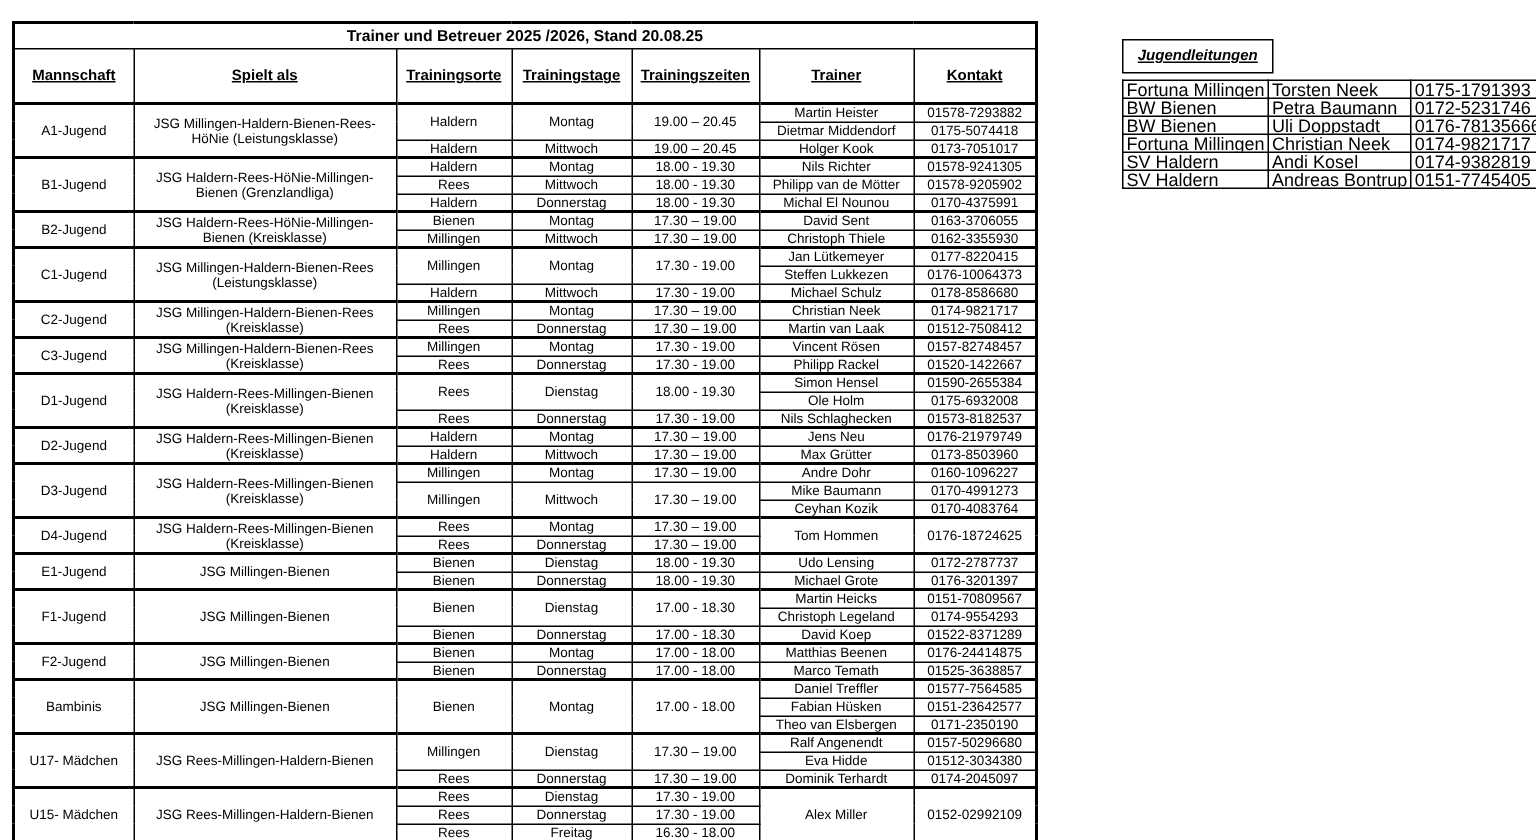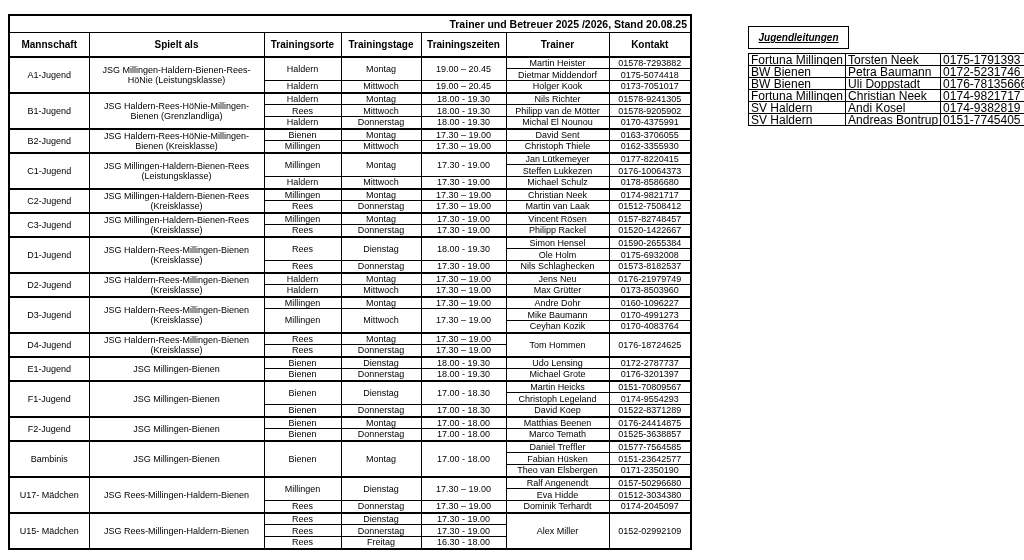--- a/index.html
+++ b/index.html
@@ -6,26 +6,26 @@
   html,body { width:1024px; height:560px; background:#fff; }
   body { font-family:"Liberation Sans", sans-serif; color:#000; position:relative; overflow:hidden; }
 
   table { border-collapse:collapse; table-layout:fixed; }
 
   
   .main-table { position:absolute; left:8px; top:14px; border:2px solid #000; }
   .main-table td, .main-table th { border:1px solid #000; overflow:hidden; }
 
   .title-row td {
-    font-size:10.5px; font-weight:bold; text-align:right;
+    font-size:10.5px; font-weight:bold; text-align:center;
     height:17px; padding:2px 3px; white-space:nowrap;
   }
   .main-table th {
-    font-size:10px; font-weight:bold; 
-    height:24px; text-align:center; vertical-align:middle; padding:0 2px;
+    font-size:10px; font-weight:bold; text-decoration:underline;
+    height:24px; text-align:center; vertical-align:middle; padding:12px 2px;
   }
   .main-table tbody td {
     font-size:9px; height:12px; line-height:10px;
     text-align:center; vertical-align:middle; padding:0 1px;
   }
   .main-table tbody tr { height:12px; }
   .main-table tbody tr.gs td { border-top:2px solid #000; }
 
   .cell-plays-as { padding:0 3px; }
   .cell-kontakt  { text-align:left; padding:0 0 0 2px; white-space:nowrap; }

